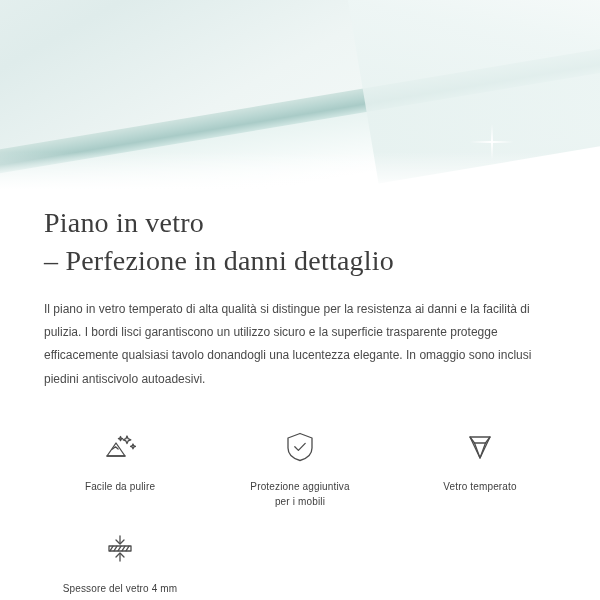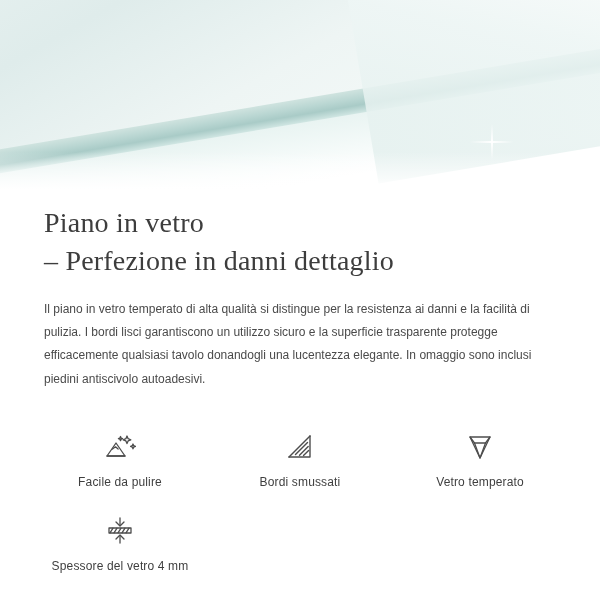--- a/index.html
+++ b/index.html
@@ -148,22 +148,22 @@
   .feature-icon {
     width: 44px;
     height: 44px;
     display: flex;
     align-items: center;
     justify-content: center;
     color: #4d4d4d;
   }
   .feature-icon svg { display: block; }
   .feature-label {
-    margin-top: 4px;
-    font-size: 12px;
+    margin-top: 10px;
+    font-size: 10px;
     line-height: 1.5;
     color: #3f3f3f;
     letter-spacing: .15px;
     white-space: pre-line;
   }
 </style>
 </head>
 <body>
 
 <div class="page">
@@ -195,33 +195,31 @@
           <path d="M4 26 H22"></path>
           <path d="M9.5 19 l3 -2.2 2.6 2.2"></path>
           <path d="M24 6 l1.1 2.7 2.7 1.1 -2.7 1.1 -1.1 2.7 -1.1 -2.7 -2.7 -1.1 2.7 -1.1 Z"></path>
           <path d="M30 14 l.7 1.7 1.7 .7 -1.7 .7 -.7 1.7 -.7 -1.7 -1.7 -.7 1.7 -.7 Z"></path>
           <path d="M17.5 6.5 l.6 1.5 1.5 .6 -1.5 .6 -.6 1.5 -.6 -1.5 -1.5 -.6 1.5 -.6 Z"></path>
         </svg>
       </span>
       <span class="feature-label">Facile da pulire</span>
     </div>
 
-
-    <div class="feature">
-      <span class="feature-icon">
-        <svg width="34" height="34" viewBox="0 0 34 34" fill="none" stroke="currentColor" stroke-width="1.4" stroke-linecap="round" stroke-linejoin="round">
-          <path d="M6 27 L27 6"></path>
-          <path d="M6 27 L27 27 L27 6"></path>
-          <path d="M12.5 24.5 L24.5 12.5"></path>
-          <path d="M16.5 25.2 L25.2 16.5"></path>
-          <path d="M20.5 25.6 L25.6 20.5"></path>
-        </svg>
-      </span>
-      <span class="feature-label">Bordi smussati</span>
-    </div>
+    <div class="feature">
+      <span class="feature-icon">
+        <svg width="34" height="34" viewBox="0 0 34 34" fill="none" stroke="currentColor" stroke-width="1.3" stroke-linecap="round" stroke-linejoin="round">
+          <path d="M17 3.5 L29 8 v10 c0 6.5 -5.2 10.6 -12 12.5 C10.2 28.6 5 24.5 5 18 V8 Z"></path>
+          <path d="M11.8 16.8 l3.6 3.6 6.8 -7"></path>
+        </svg>
+      </span>
+      <span class="feature-label">Protezione aggiuntiva
+per i mobili</span>
+    </div>
+
 
     <div class="feature">
       <span class="feature-icon">
         <svg width="34" height="34" viewBox="0 0 34 34" fill="none" stroke="currentColor" stroke-width="1.3" stroke-linecap="round" stroke-linejoin="round">
           <path d="M7 7 H27 L17 28 Z"></path>
           <path d="M7 7 L11.5 13 H22.5 L27 7"></path>
           <path d="M11.5 13 L17 28 L22.5 13"></path>
         </svg>
       </span>
       <span class="feature-label">Vetro temperato</span>

